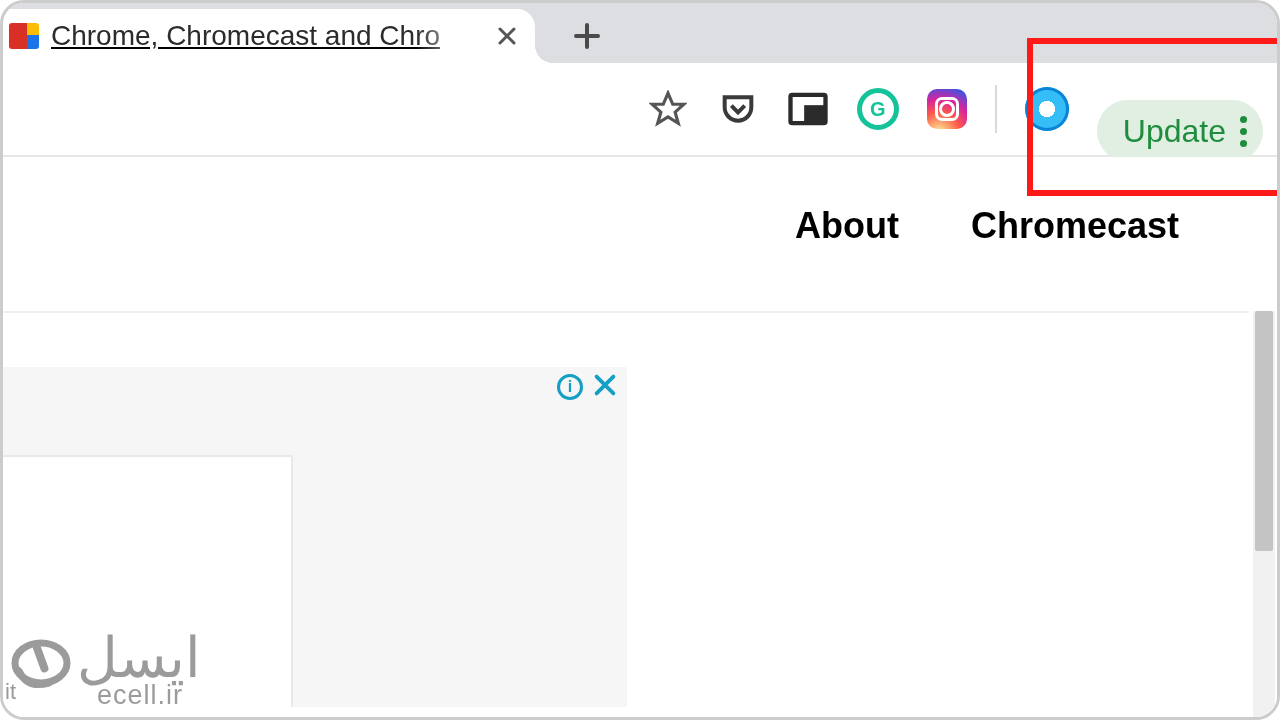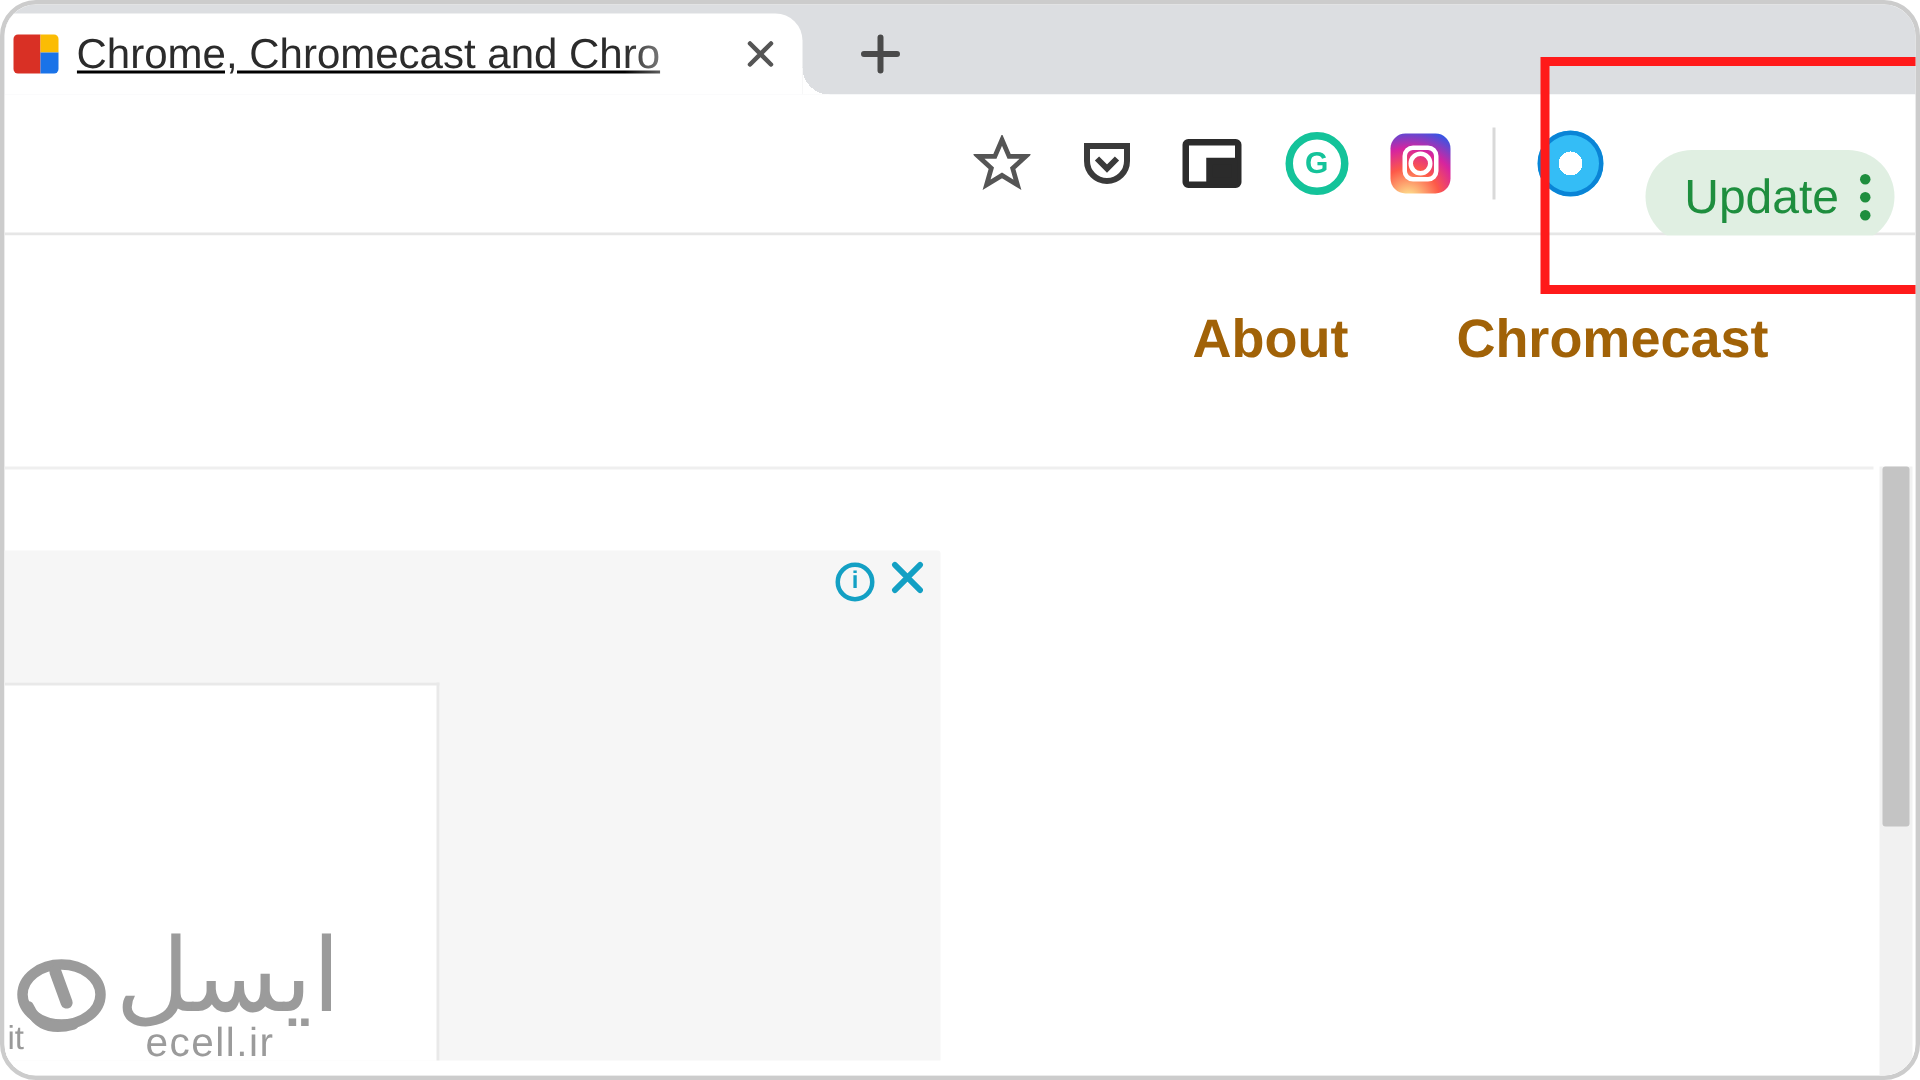--- a/index.html
+++ b/index.html
@@ -149,21 +149,21 @@
   .nav-links {
     position:absolute;
     top: 48px;
     right: 98px;
     display:flex;
     gap: 72px;
   }
   .nav-links a {
     font-size: 36px;
     font-weight: 700;
-    color:#a16207;
+    color:#000000;
     text-decoration:none;
     cursor:pointer;
   }
   .hr-light {
     position:absolute;
     top: 154px;
     left: 0; right: 28px;
     border-top: 2px solid #efefef;
   }
   .ad-box {
@@ -214,21 +214,21 @@
   }
 
   
   .watermark {
     position:absolute;
     left:4px; bottom:6px;
     color:#8a8a8a;
     filter: blur(0.3px);
     opacity:0.85;
   }
-  .watermark .big { font-size:68px; font-weight:300; letter-spacing:-2px; direction:rtl;margin-top:14px; }
+  .watermark .big { font-size:56px; font-weight:300; letter-spacing:-2px; direction:rtl;margin-top:14px; }
   .watermark .small { font-size:27px; letter-spacing:1px; margin-top:-10px; padding-left:90px;}
   .watermark svg { vertical-align:middle; }
   .it-cut { position:absolute; left:2px; bottom:12px; font-size:22px; color:#9a9a9a; }
 </style>
 </head>
 <body>
 
 <div class="window">
 
   <div class="tabstrip">

